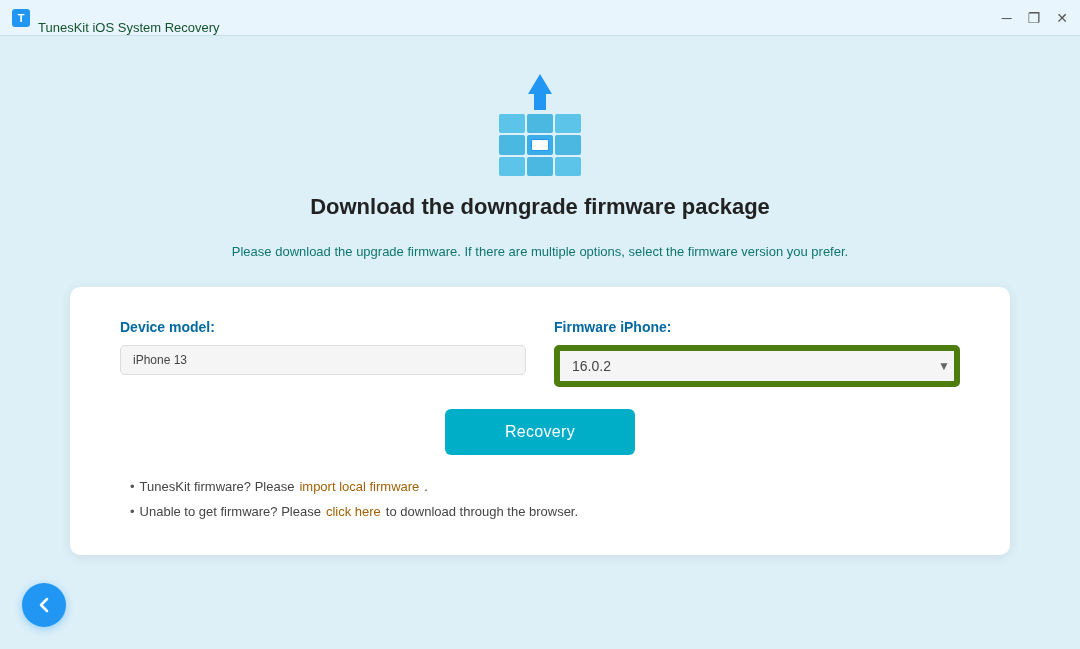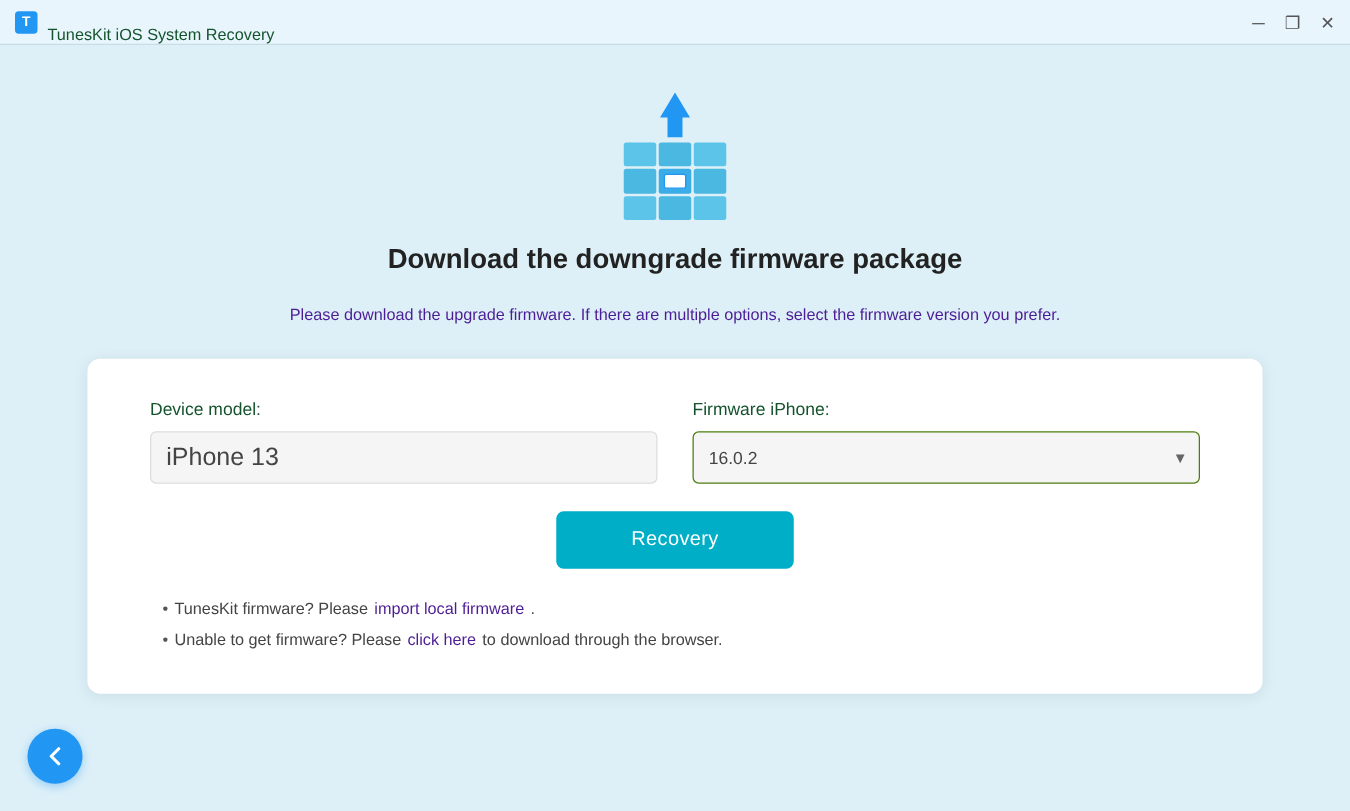--- a/index.html
+++ b/index.html
@@ -127,21 +127,21 @@
     .heading {
       font-size: 22px;
       font-weight: 700;
       color: #222;
       margin-bottom: 24px;
       text-align: center;
     }
 
     .subtext {
       font-size: 13px;
-      color: #4c1d95;
+      color: #0f766e;
       margin-bottom: 28px;
     }
 
     
     .card {
       background: white;
       border-radius: 10px;
       padding: 32px 50px 36px;
       width: 940px;
       box-shadow: 0 2px 12px rgba(0,0,0,0.08);
@@ -159,43 +159,43 @@
       flex-direction: column;
       gap: 10px;
     }
 
     .form-group.device { flex: 1; }
     .form-group.current { flex: 1; }
     .form-group.firmware { flex: 1; }
 
     .form-label {
       font-size: 14px;
-      font-weight: 400;
-      color: #14532d;
+      font-weight: 700;
+      color: #0369a1;
     }
 
     .form-input {
-      height: 42px;
+      height: 30px;
       border: 1px solid #ddd;
       border-radius: 5px;
       padding: 0 12px;
-      font-size: 20px;
+      font-size: 12px;
       color: #444;
       background: #f5f5f5;
       outline: none;
     }
 
     .form-select-wrapper {
       position: relative;
     }
 
     .form-select {
       height: 42px;
       width: 100%;
-      border: 1px solid #4d7c0f;
+      border: 6px solid #4d7c0f;
       border-radius: 5px;
       padding: 0 36px 0 12px;
       font-size: 14px;
       color: #444;
       background: #f5f5f5;
       outline: none;
       appearance: none;
       cursor: pointer;
     }
 
@@ -245,21 +245,21 @@
       align-items: center;
       gap: 5px;
     }
 
     .note-bullet {
       color: #555;
       font-size: 13px;
     }
 
     .note-link {
-      color: #4c1d95;
+      color: #a16207;
       text-decoration: none;
     }
 
     
     .back-btn {
       position: absolute;
       bottom: 22px;
       left: 22px;
       width: 44px;
       height: 44px;

